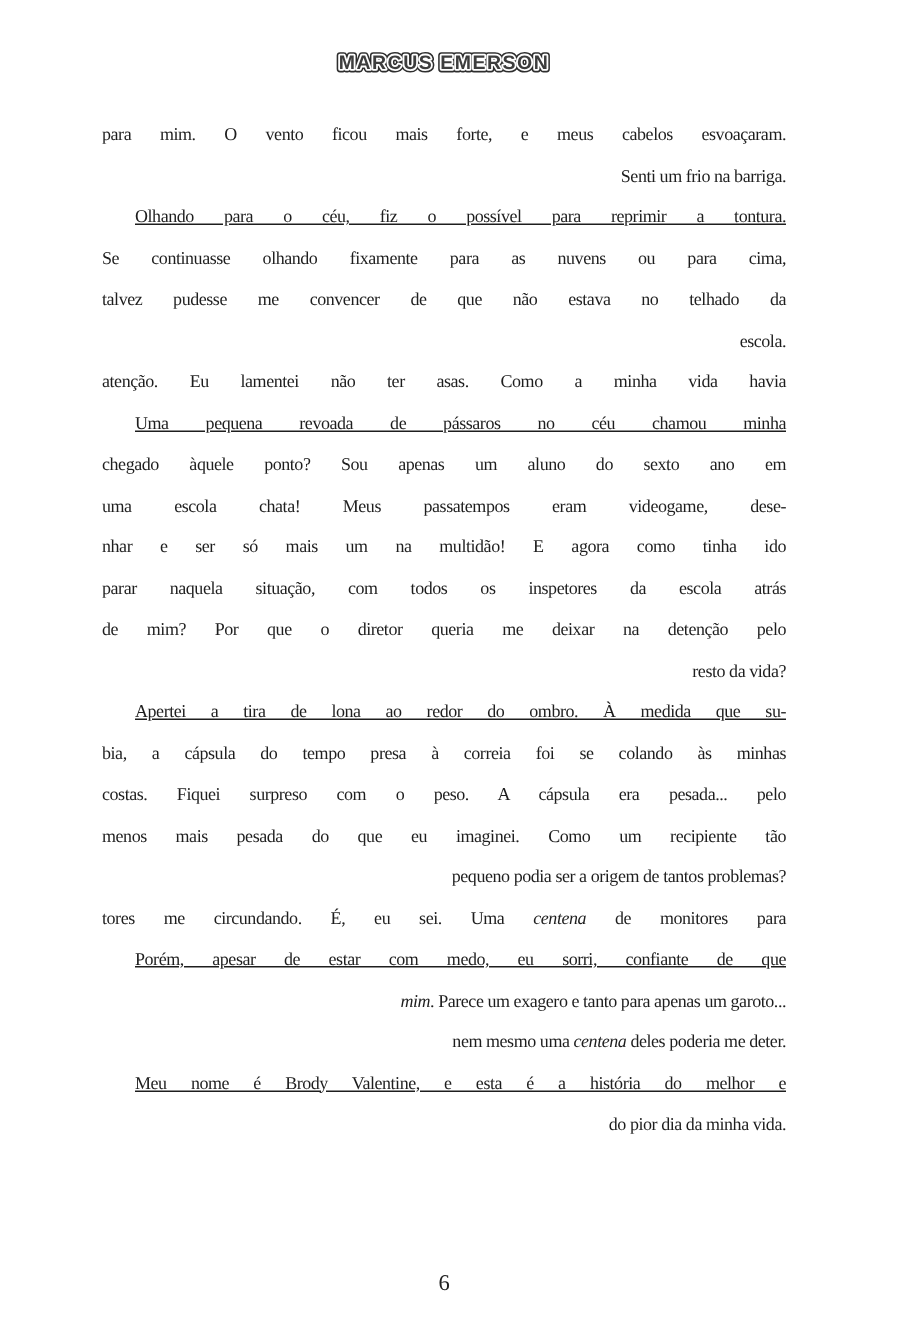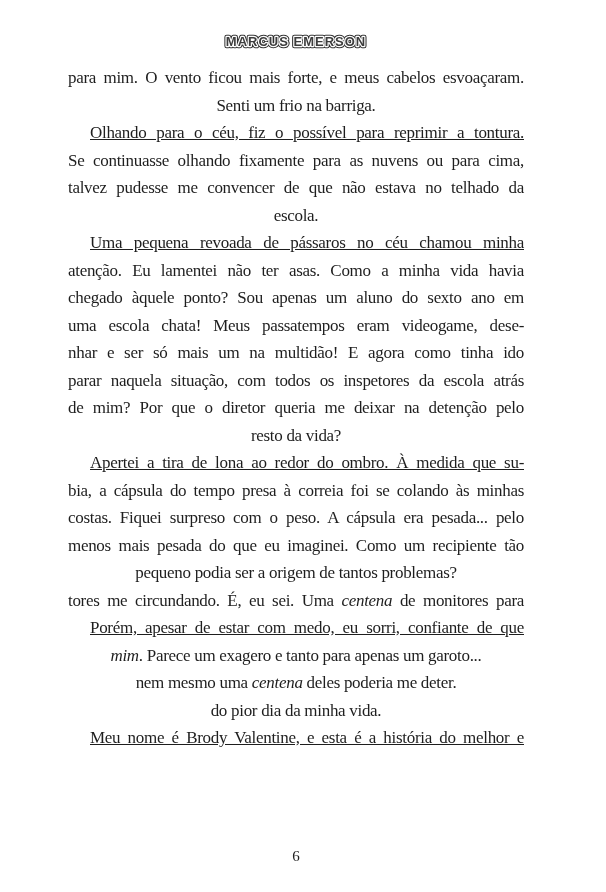--- a/index.html
+++ b/index.html
@@ -14,31 +14,31 @@
   .author-header {
     position: absolute;
     top: 30px;
     left: 68px;
     width: 456px;
     height: 24px;
     text-align: center;
   }
   .text-block {
     position: absolute;
-    top: 64px;
+    top: 76px;
     left: 68px;
     width: 456px;
-    font-size: 17px;
+    font-size: 12px;
     letter-spacing: -0.3px;
     color: #1e1e1e;
   }
   .line {
     height: 27.5px;
     line-height: 27.5px;
-    text-align: center;
+    text-align: right;
     white-space: normal;
   }
   .line.just {
     text-align: justify;
     text-align-last: justify;
   }
   .line.indent {
     padding-left: 22px;
     text-decoration: underline;
   }
@@ -67,36 +67,36 @@
     </svg>
   </div>
 
   <div class="text-block">
       <div class="line just"><span>para mim. O vento ficou mais forte, e meus cabelos esvoaçaram.</span></div>
       <div class="line"><span>Senti um frio na barriga.</span></div>
       <div class="line just indent"><span>Olhando para o céu, fiz o possível para reprimir a tontura.</span></div>
       <div class="line just"><span>Se continuasse olhando fixamente para as nuvens ou para cima,</span></div>
       <div class="line just"><span>talvez pudesse me convencer de que não estava no telhado da</span></div>
       <div class="line"><span>escola.</span></div>
+      <div class="line just"><span>atenção. Eu lamentei não ter asas. Como a minha vida havia</span></div>
       <div class="line just indent"><span>Uma pequena revoada de pássaros no céu chamou minha</span></div>
-      <div class="line just"><span>atenção. Eu lamentei não ter asas. Como a minha vida havia</span></div>
       <div class="line just"><span>chegado àquele ponto? Sou apenas um aluno do sexto ano em</span></div>
       <div class="line just"><span>uma escola chata! Meus passatempos eram videogame, dese-</span></div>
       <div class="line just"><span>nhar e ser só mais um na multidão! E agora como tinha ido</span></div>
       <div class="line just"><span>parar naquela situação, com todos os inspetores da escola atrás</span></div>
       <div class="line just"><span>de mim? Por que o diretor queria me deixar na detenção pelo</span></div>
       <div class="line"><span>resto da vida?</span></div>
       <div class="line just indent"><span>Apertei a tira de lona ao redor do ombro. À medida que su-</span></div>
       <div class="line just"><span>bia, a cápsula do tempo presa à correia foi se colando às minhas</span></div>
       <div class="line just"><span>costas. Fiquei surpreso com o peso. A cápsula era pesada... pelo</span></div>
       <div class="line just"><span>menos mais pesada do que eu imaginei. Como um recipiente tão</span></div>
       <div class="line"><span>pequeno podia ser a origem de tantos problemas?</span></div>
       <div class="line just"><span>tores me circundando. É, eu sei. Uma </span><em>centena</em><span> de monitores para</span></div>
       <div class="line just indent"><span>Porém, apesar de estar com medo, eu sorri, confiante de que</span></div>
       <div class="line"><em>mim</em><span>. Parece um exagero e tanto para apenas um garoto...</span></div>
       <div class="line"><span>nem mesmo uma </span><em>centena</em><span> deles poderia me deter.</span></div>
+      <div class="line just indent"><span>Meu nome é Brody Valentine, e esta é a história do melhor e</span></div>
       <div class="line"><span>do pior dia da minha vida.</span></div>
-      <div class="line just indent"><span>Meu nome é Brody Valentine, e esta é a história do melhor e</span></div>
     </div>
 
   <div class="page-number">6</div>
 
 </div>
 
 </body></html>

